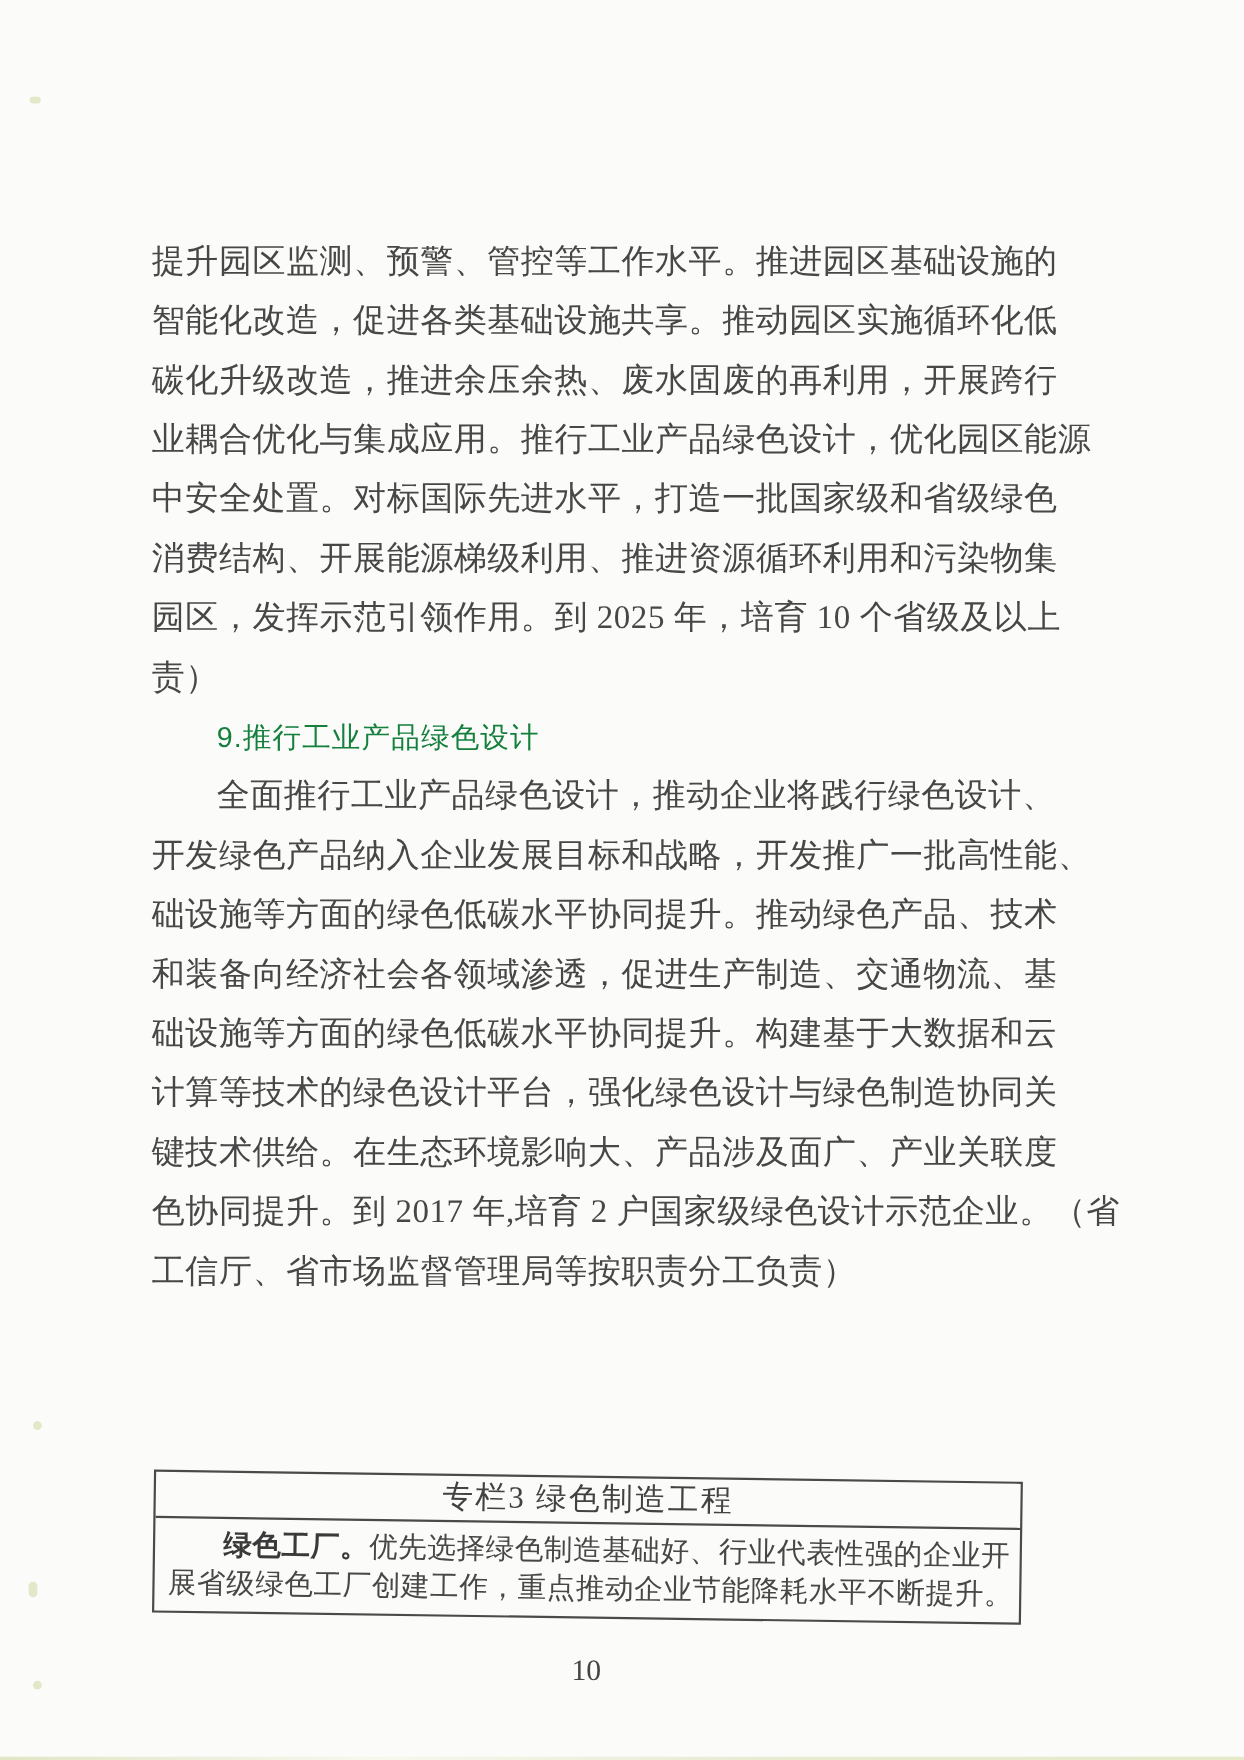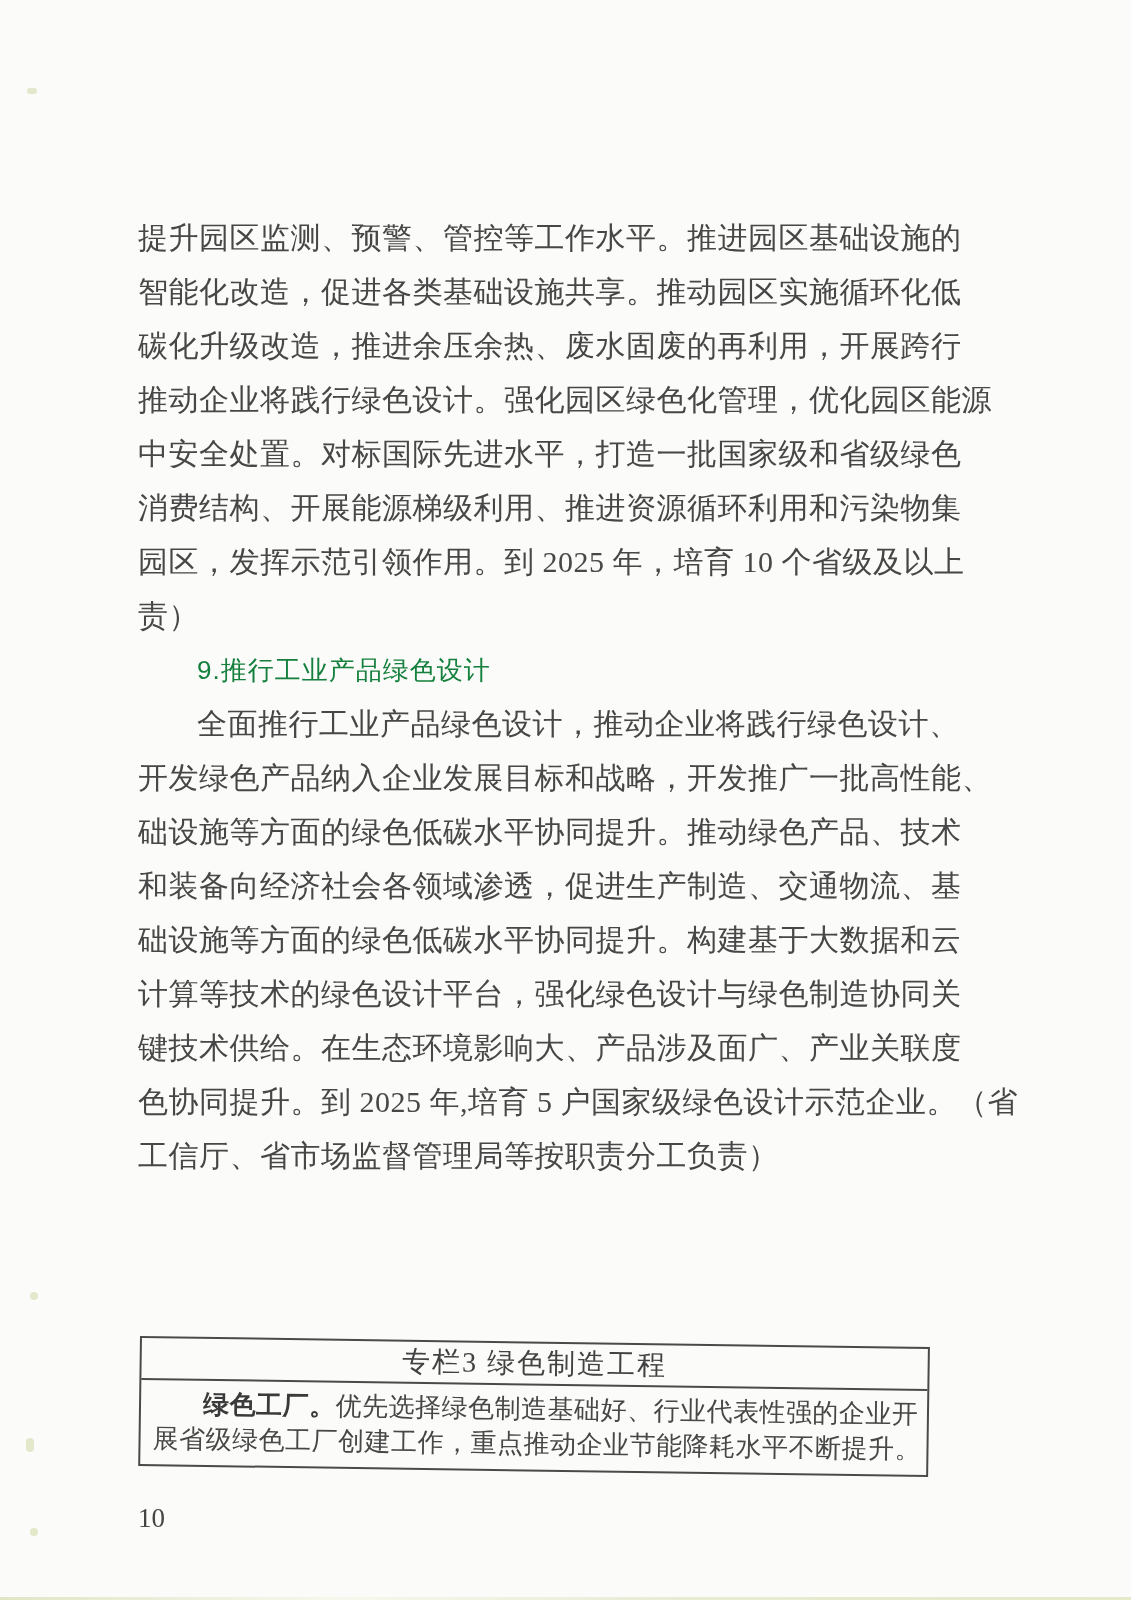--- a/index.html
+++ b/index.html
@@ -70,20 +70,21 @@
   .box-line.first{padding-left:50px;}
   .lead{
     font-weight:700;
     font-family:"Liberation Sans","DejaVu Sans",sans-serif;
     color:#3a3a3a;
   }
   .page-number{
     position:absolute;
     left:138px;top:1500px;
     width:790px;
+    text-align:center;
     font-size:27px;
     line-height:36px;
     color:#454545;
   }
   
   .edge-bottom{
     position:absolute;left:0;bottom:0;width:100%;height:3px;
     background:linear-gradient(90deg,
       rgba(205,217,163,.75), rgba(235,235,205,.30) 30%,
       rgba(205,217,163,.55) 60%, rgba(215,222,170,.75));
@@ -103,38 +104,38 @@
 </head>
 <body>
 
 <div class="page">
 
   <div class="textcol">
     <div>
       <div class="line">提升园区监测、预警、管控等工作水平。推进园区基础设施的</div>
       <div class="line">智能化改造，促进各类基础设施共享。推动园区实施循环化低</div>
       <div class="line">碳化升级改造，推进余压余热、废水固废的再利用，开展跨行</div>
-      <div class="line">推动企业将践行绿色设计。强化园区绿色化管理，优化园区能源</div>
+      <div class="line">业耦合优化与集成应用。推行工业产品绿色设计，优化园区能源</div>
       <div class="line">中安全处置。对标国际先进水平，打造一批国家级和省级绿色</div>
       <div class="line">消费结构、开展能源梯级利用、推进资源循环利用和污染物集</div>
       <div class="line">园区，发挥示范引领作用。到 2025 年，培育 10 个省级及以上</div>
       <div class="line">责）</div>
     </div>
 
     <div class="heading">9.推行工业产品绿色设计</div>
 
     <div>
       <div class="line indent">全面推行工业产品绿色设计，推动企业将践行绿色设计、</div>
       <div class="line">开发绿色产品纳入企业发展目标和战略，开发推广一批高性能、</div>
       <div class="line">础设施等方面的绿色低碳水平协同提升。推动绿色产品、技术</div>
       <div class="line">和装备向经济社会各领域渗透，促进生产制造、交通物流、基</div>
       <div class="line">础设施等方面的绿色低碳水平协同提升。构建基于大数据和云</div>
       <div class="line">计算等技术的绿色设计平台，强化绿色设计与绿色制造协同关</div>
       <div class="line">键技术供给。在生态环境影响大、产品涉及面广、产业关联度</div>
-      <div class="line">色协同提升。到 2025 年,培育 5 户国家级绿色设计示范企业。（省</div>
+      <div class="line">色协同提升。到 2017 年,培育 2 户国家级绿色设计示范企业。（省</div>
       <div class="line">工信厅、省市场监督管理局等按职责分工负责）</div>
     </div>
   </div>
 
   <div class="box">
     <div class="box-header">专栏3 绿色制造工程</div>
     <div class="box-body">
       <div class="box-line first"><span class="lead">绿色工厂。</span><span>优先选择绿色制造基础好、行业代表性强的企业开</span></div>
       <div class="box-line">展省级绿色工厂创建工作，重点推动企业节能降耗水平不断提升。</div>
     </div>

